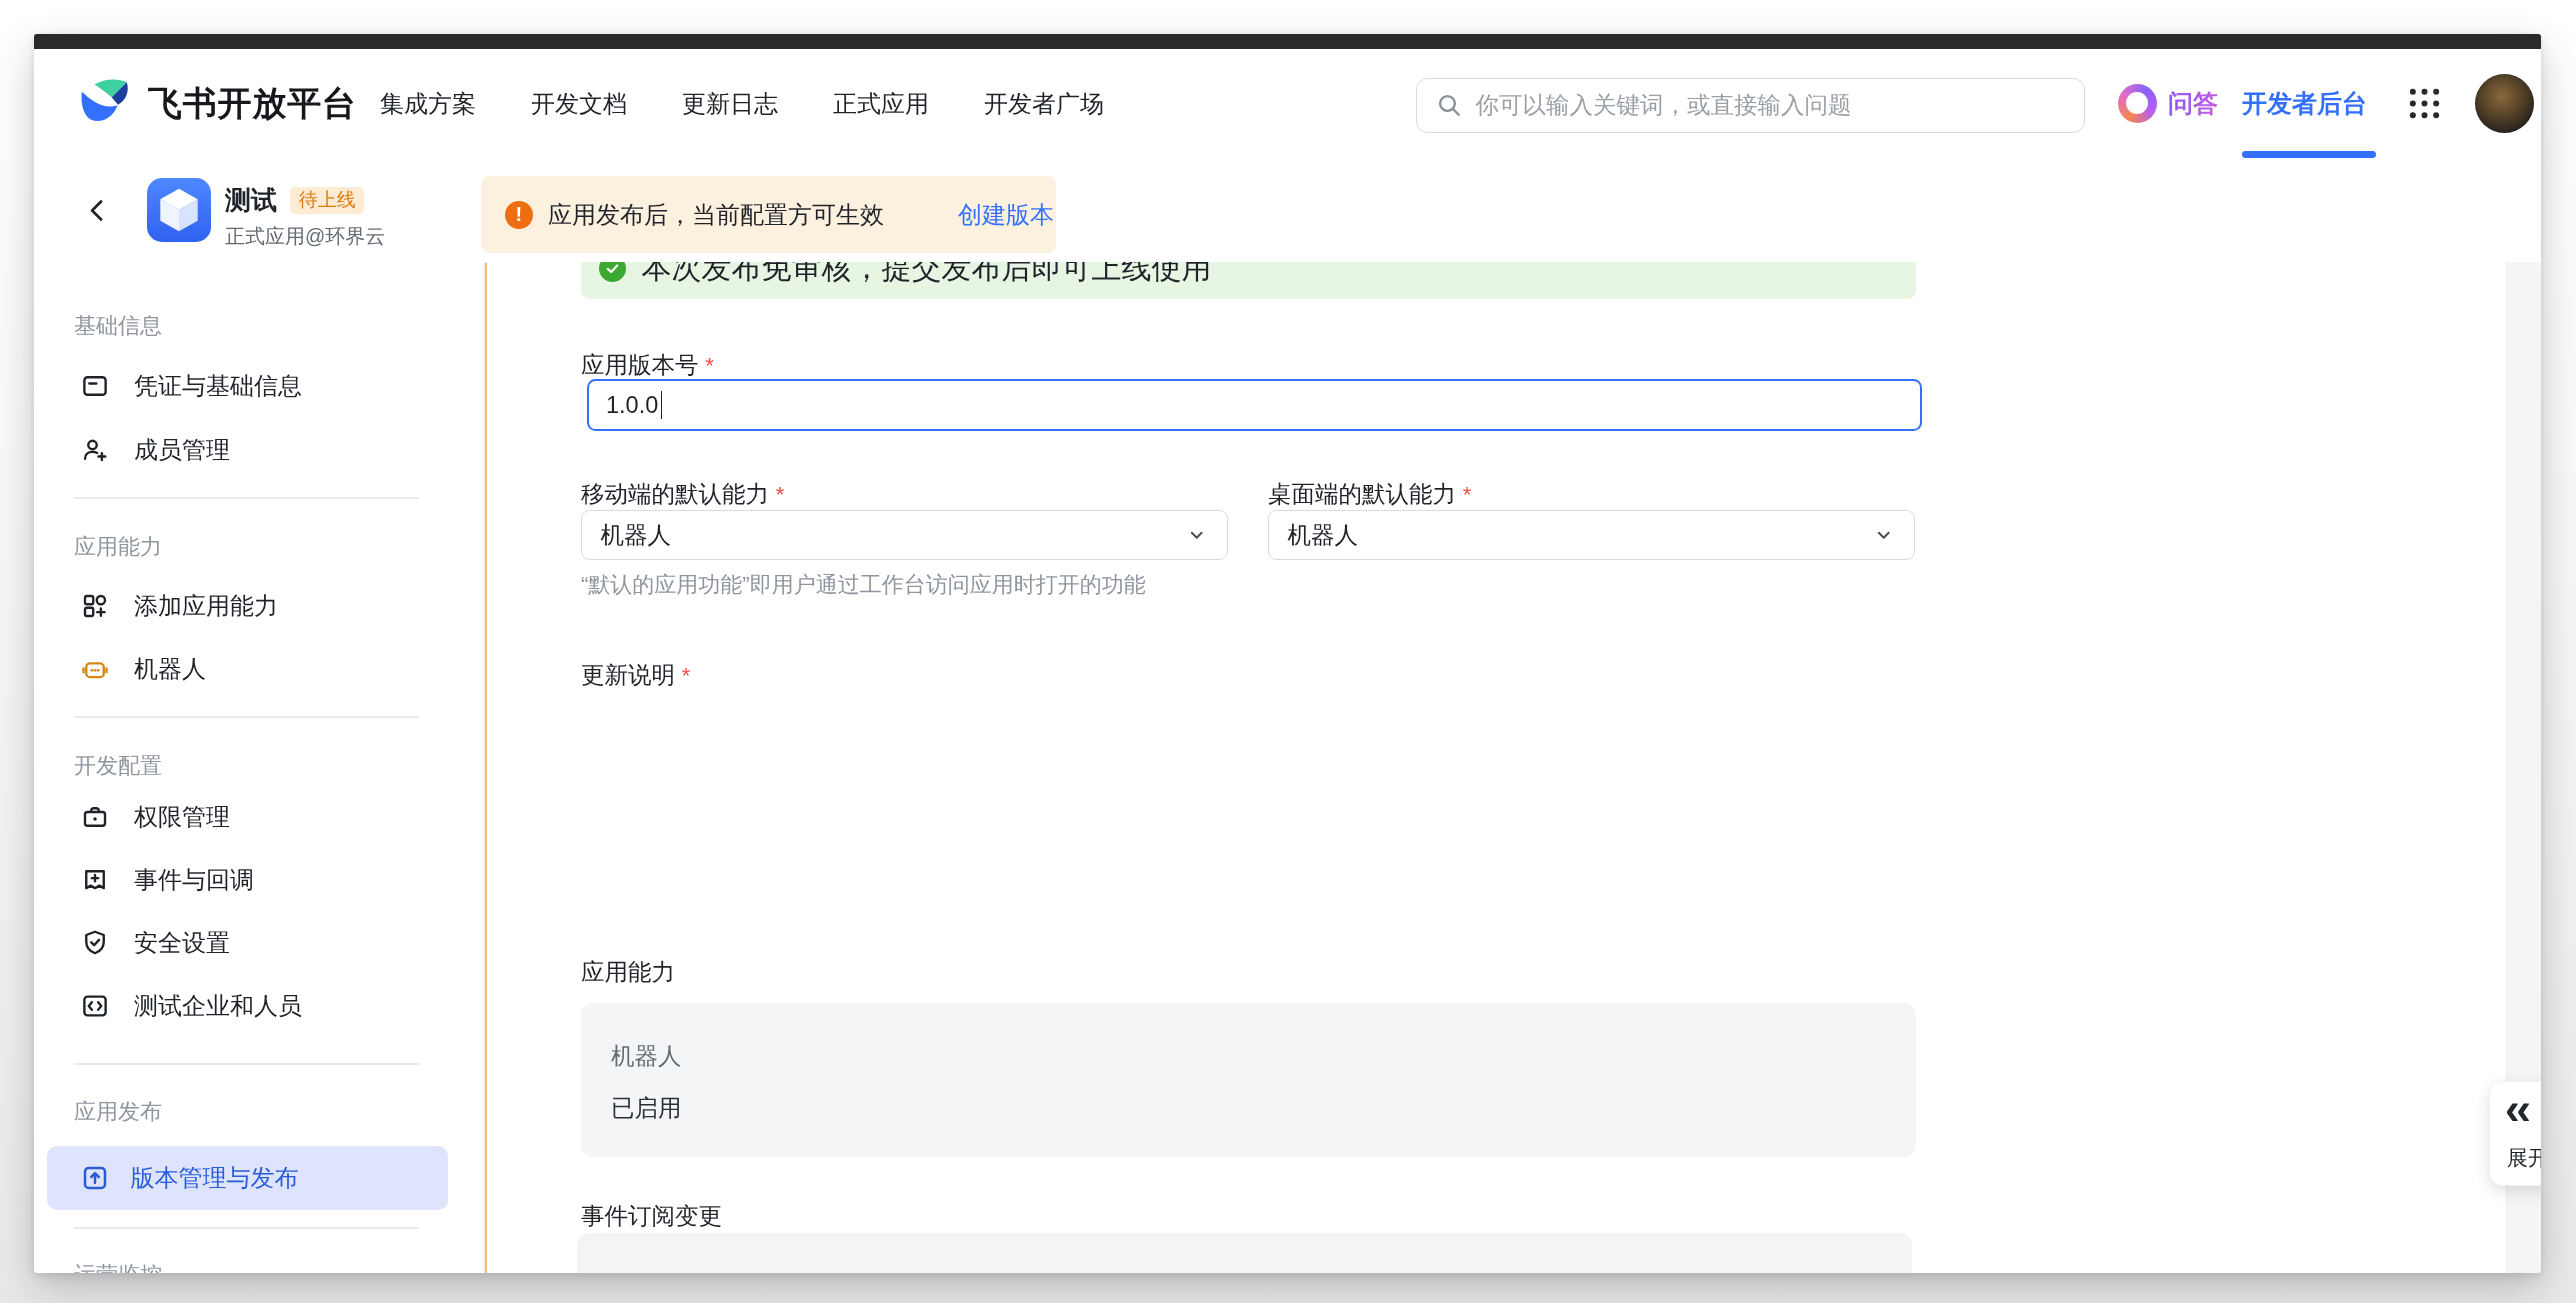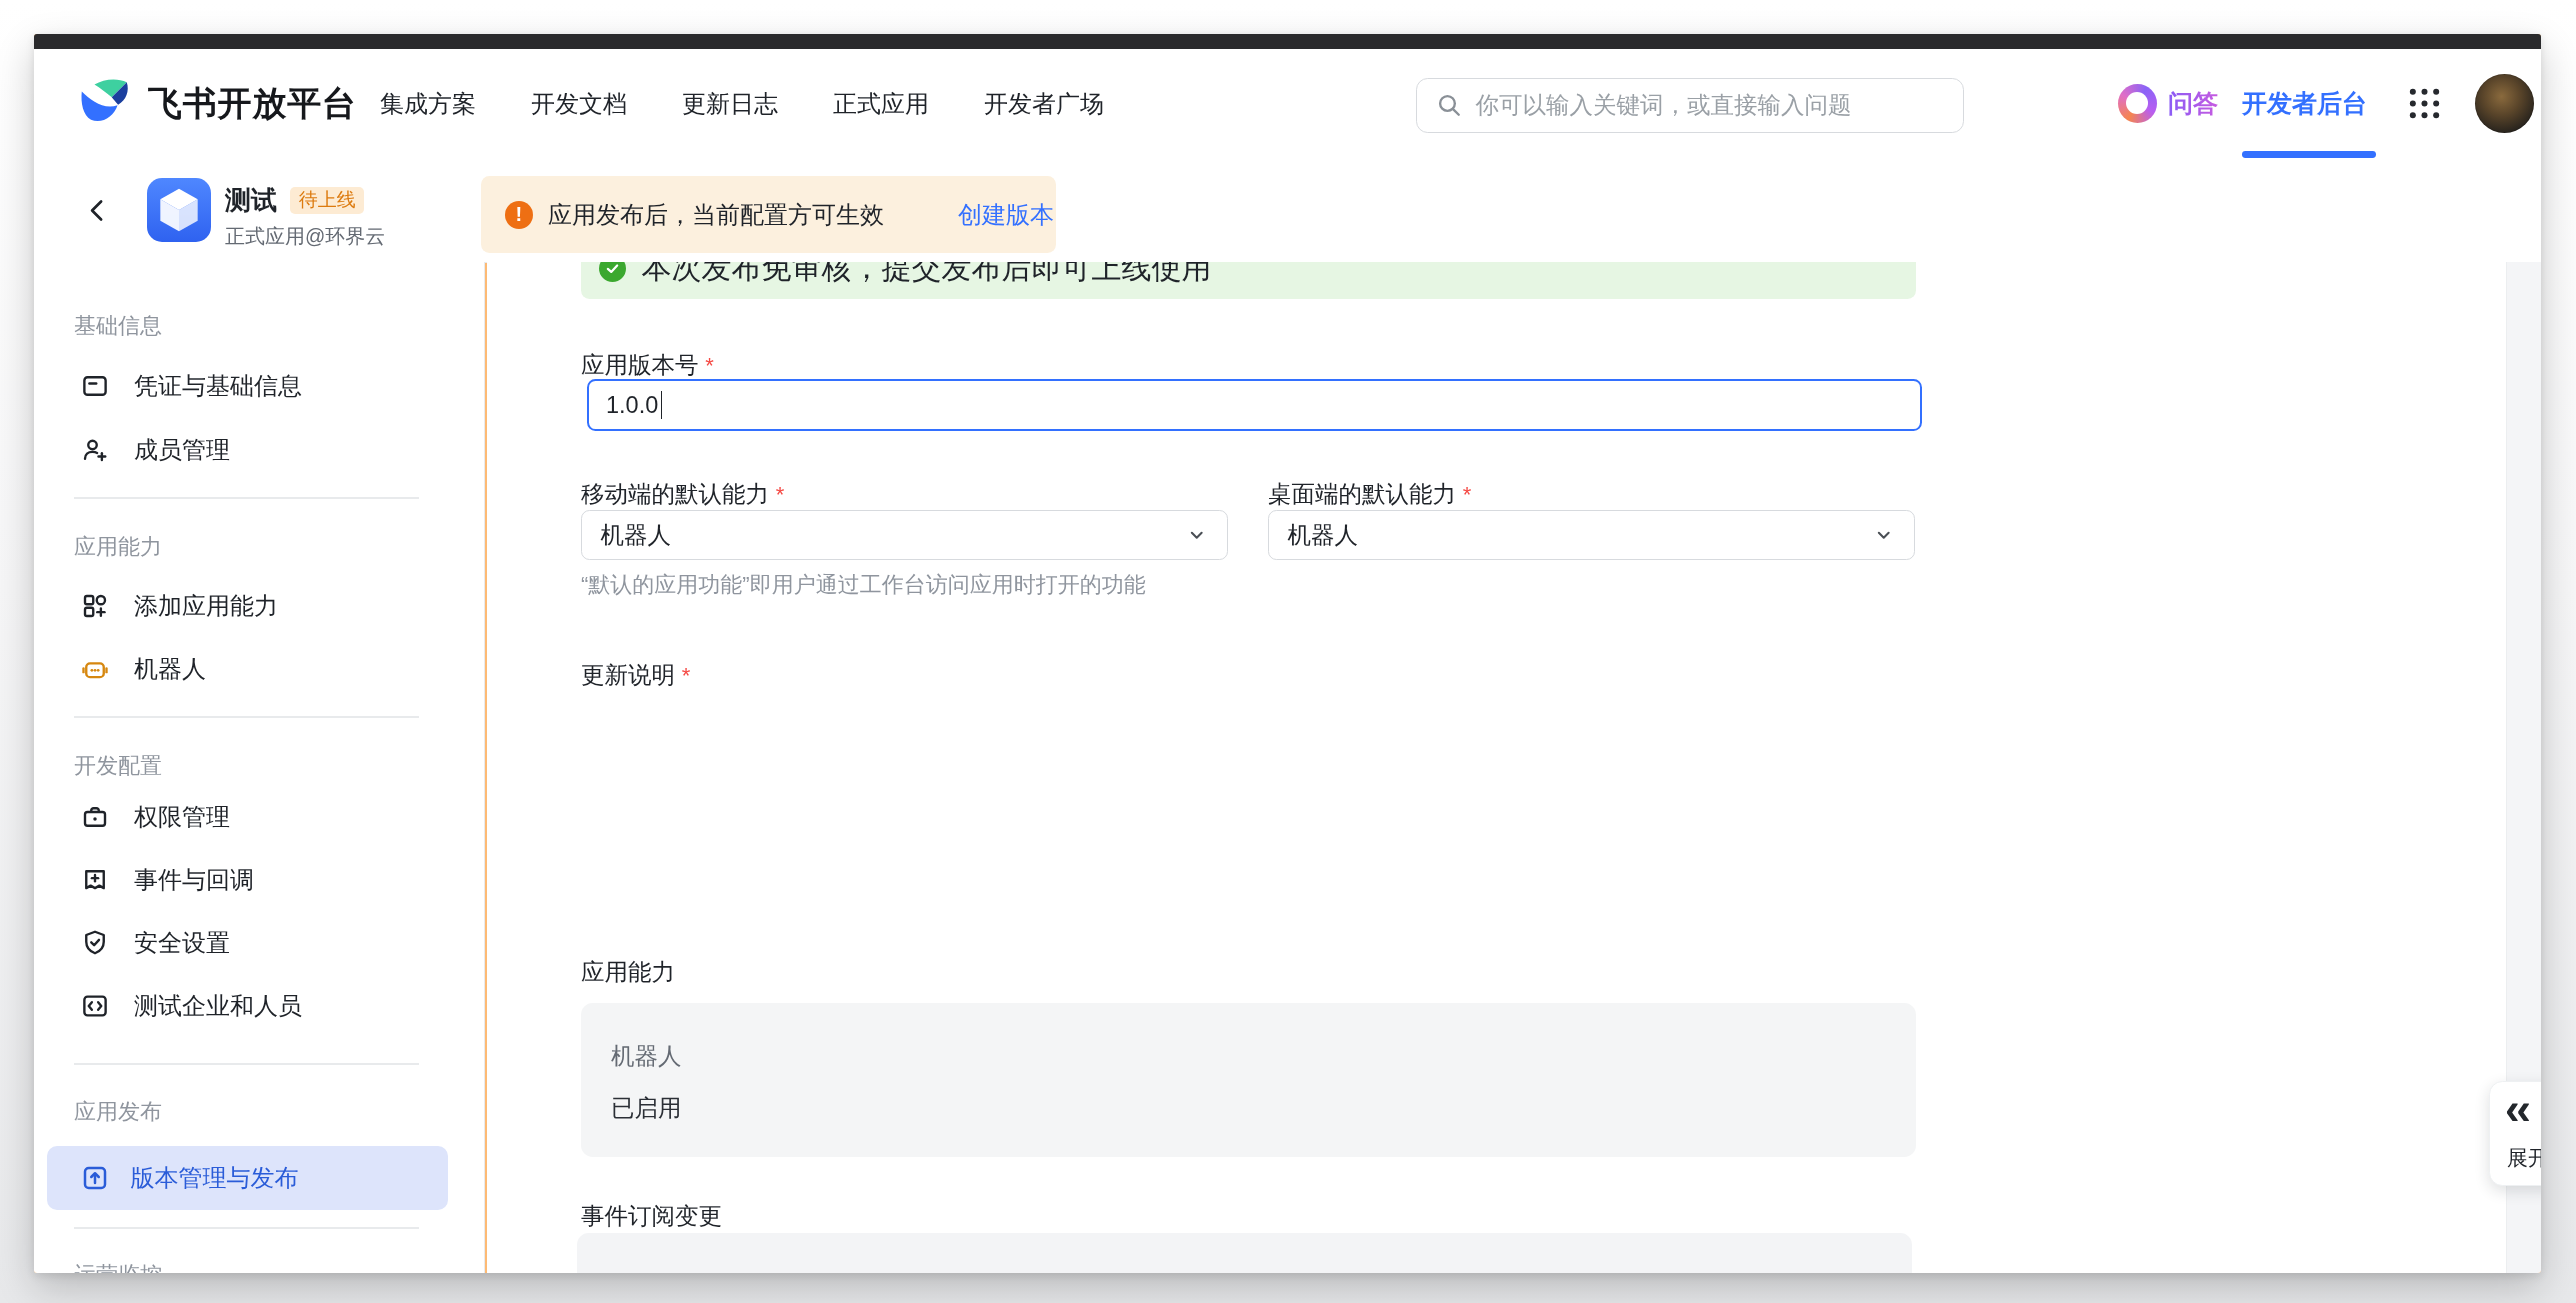--- a/index.html
+++ b/index.html
@@ -14,21 +14,21 @@
     background:#fdba74;border-radius:3px;overflow:hidden;
     box-shadow:0 15px 39px rgba(0,0,0,.20),0 2.5px 8.4px rgba(0,0,0,.10);
   }
   .darkbar{position:absolute;left:0;top:0;width:100%;height:15px;background:#2a2a2c;}
   
   .nav{position:absolute;left:0;top:15px;width:100%;height:109px;background:#fff;border-bottom:1.7px solid #e8eaec;}
   .logo-icon{position:absolute;left:42px;top:24px;width:60px;height:60px;}
   .logo-text{position:absolute;left:114px;top:0;height:109px;display:flex;align-items:center;font-size:34px;font-weight:bold;letter-spacing:0.8px;color:#16181c;}
   .nav-menu{position:absolute;left:346px;top:0;height:109px;display:flex;align-items:center;gap:55px;}
   .nav-item{font-size:24px;font-weight:500;color:#1f2329;cursor:pointer;white-space:nowrap;}
-  .search{position:absolute;left:1382px;top:28.5px;width:548px;height:55px;border:1.7px solid #d7dade;border-radius:11.7px;box-sizing:border-box;display:flex;align-items:center;background:#fff;}
+  .search{position:absolute;left:1382px;top:28.5px;width:669px;height:55px;border:1.7px solid #d7dade;border-radius:11.7px;box-sizing:border-box;display:flex;align-items:center;background:#fff;}
   .search svg{margin-left:18.4px;flex:none;}
   .search .ph{margin-left:11.7px;font-size:23.5px;color:#9aa0a6;white-space:nowrap;}
   .qa-icon{position:absolute;left:2084px;top:35px;width:39px;height:39px;border-radius:50%;
     background:conic-gradient(from 210deg,#f5854f,#e06ec7,#8a63f7,#b95ef0,#f5854f);}
   .qa-icon::after{content:"";position:absolute;left:8.4px;top:8.4px;width:22px;height:22px;border-radius:50%;background:#fff;}
   .qa-label{position:absolute;left:2134px;top:0;height:109px;display:flex;align-items:center;font-size:25px;font-weight:600;
     background:linear-gradient(90deg,#8a5cf6,#c65ae0);-webkit-background-clip:text;background-clip:text;color:transparent;}
   .console-label{position:absolute;left:2208px;top:0;height:109px;display:flex;align-items:center;font-size:25px;font-weight:600;color:#3370ff;}
   .console-underline{position:absolute;left:2208px;top:102px;width:134px;height:6.7px;border-radius:3.4px;background:#3370ff;}
   .grid-icon{position:absolute;left:2373px;top:37px;width:35px;height:35px;}

